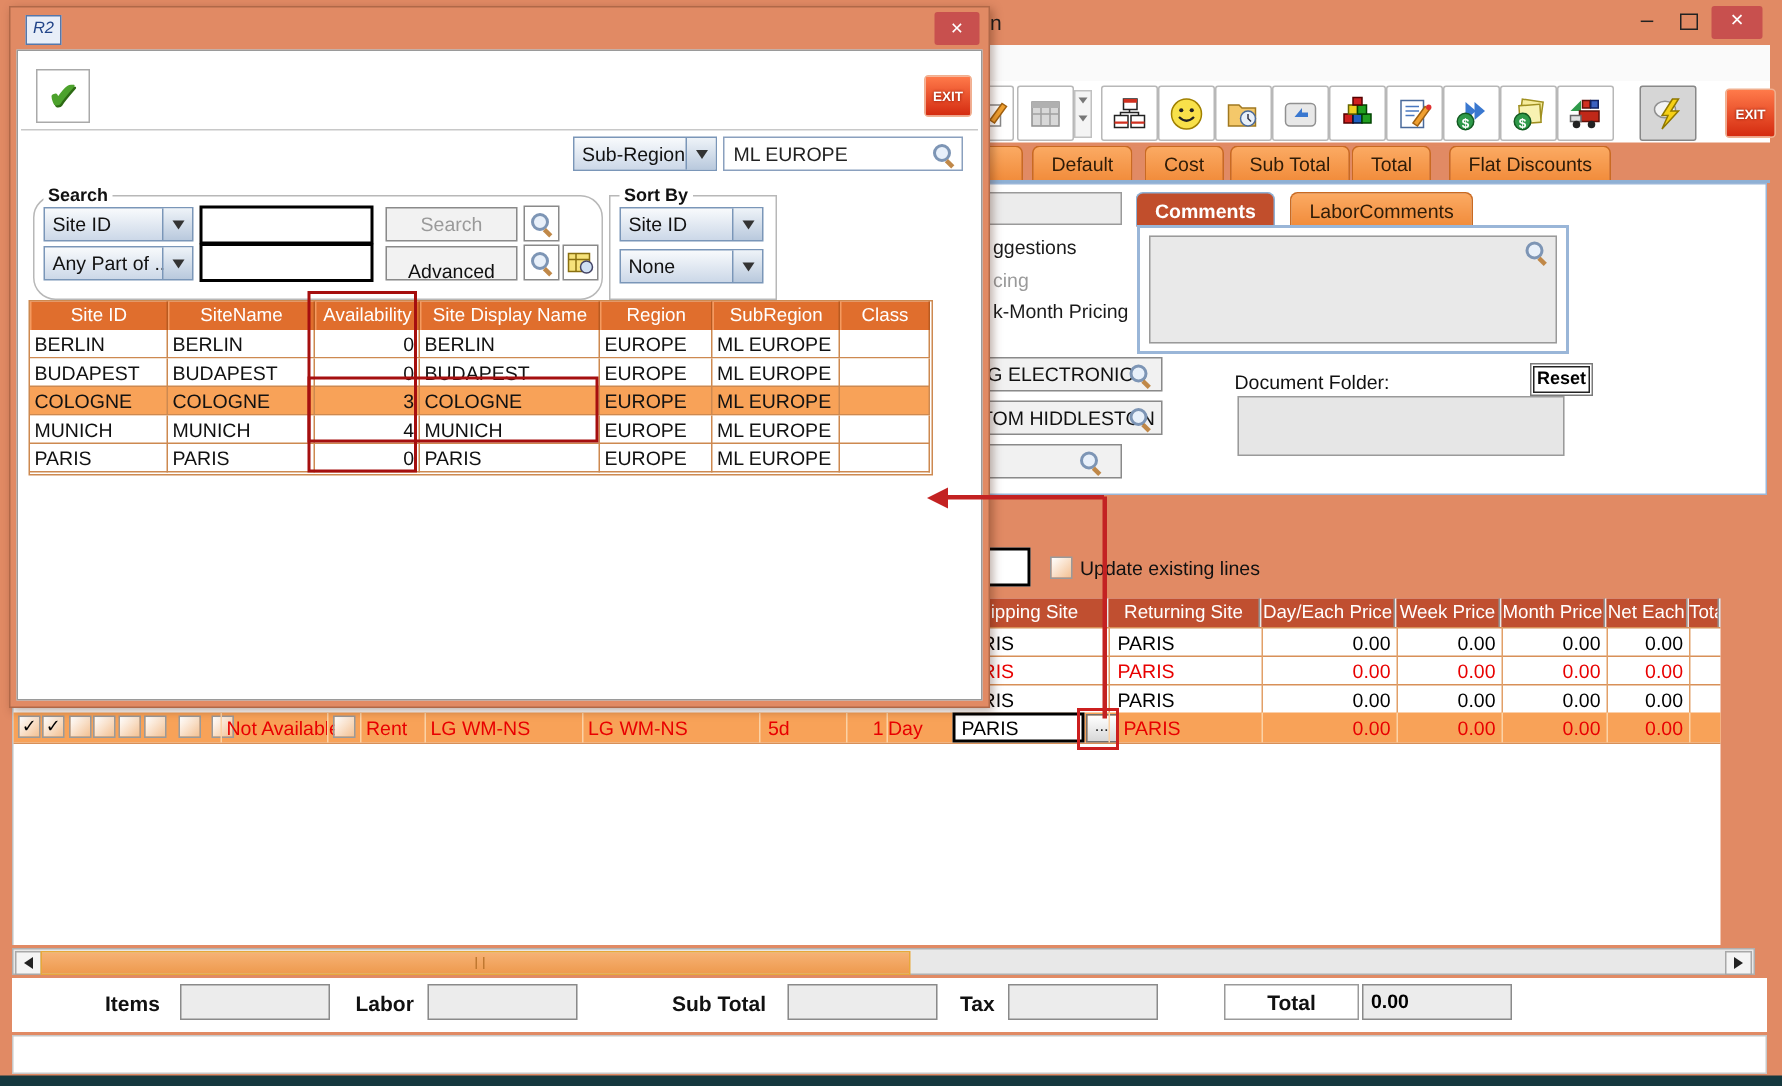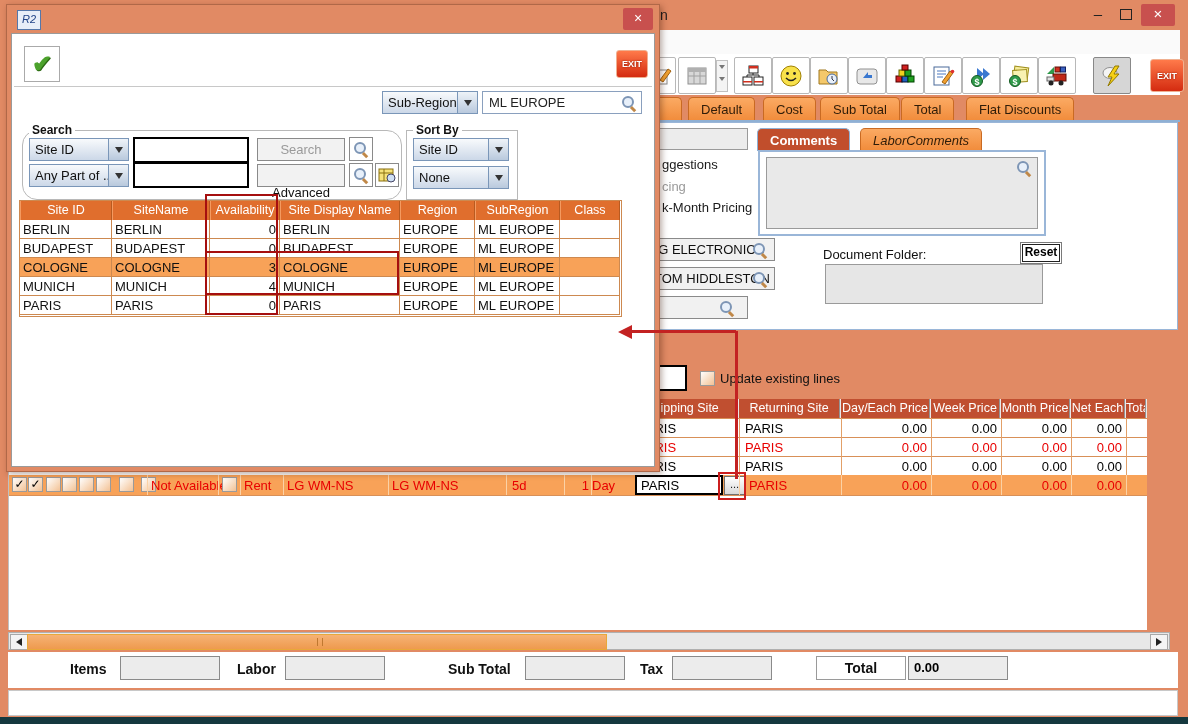--- a/index.html
+++ b/index.html
@@ -24,21 +24,21 @@
   .tab{position:absolute;top:2px;height:24px;background:linear-gradient(#fbaa63,#f18b3a);border:1px solid #c96a22;border-bottom:none;border-radius:5px 5px 0 0;color:#2f1c08;font-size:13px;padding:4px 12px 0 12px;box-sizing:border-box;}
   .tabline{left:8px;top:120px;width:1172px;height:2px;background:#8fb0d4;}
 
   
   .panel{left:8px;top:122px;width:1170px;height:208px;background:#fff;border:1px solid #9ab6d8;box-sizing:border-box;}
   .gray-input{background:#ececec;border:1px solid #9a9a9a;box-sizing:border-box;}
   .frag{font-size:13px;color:#1a1a1a;}
   .frag.dim{color:#9a9a9a;}
   .ctab{position:absolute;height:23px;border:1px solid #c96a22;border-bottom:none;border-radius:5px 5px 0 0;font-size:13px;padding:4px 12px 0 12px;box-sizing:border-box;}
   .ctab.active{background:#c14e2c;color:#fff;font-weight:bold;border-color:#8fb0d4;}
-  .ctab.inactive{background:linear-gradient(#fbaa63,#f18b3a);color:#2f1c08;font-style:italic;}
+  .ctab.inactive{background:linear-gradient(#fbaa63,#f18b3a);color:#2f1c08;}
   .comment-outer{border:2px solid #9ab6d8;background:#fff;}
   .comment-area{background:#e9e9e9;border:1px solid #9a9a9a;}
   .sfield{background:#f1f1f1;border:1px solid #8a8a8a;font-size:13px;color:#111;box-sizing:border-box;padding:3px 4px;}
   .resetbtn{background:#fff;border:1px solid #7a7a7a;outline:1px solid #222;outline-offset:-3px;font-size:12px;font-weight:bold;text-align:center;line-height:18px;}
 
   
   .mag{position:absolute;width:16px;height:16px;}
   .mag::before{content:"";position:absolute;left:1px;top:1px;width:8px;height:8px;border:2px solid #7d95b5;border-radius:50%;background:#e8f0fa;}
   .mag::after{content:"";position:absolute;left:10.5px;top:10.5px;width:6px;height:3px;background:#c08848;transform:rotate(45deg);transform-origin:0 0;}
 
@@ -409,21 +409,21 @@
             </div></div>
         <div class="black-input abs" style="left:110px;top:6px;width:116px;height:26px;"></div>
         <div class="sbtn" style="left:234px;top:7px;width:88px;height:23px;color:#9a9a9a;padding-top:3px;">Search</div>
         <div class="iconbtn" style="left:326px;top:6px;width:24px;height:24px;">
             <div class="mag" style="left:3px;top:3px;"></div>
           </div>
         <div class="dd" style="left:6px;top:33px;width:100px;height:23px;"><span>Any Part of ...</span><div class="arr">
               <div class="dtri"></div>
             </div></div>
         <div class="black-input abs" style="left:110px;top:31px;width:116px;height:26px;"></div>
-        <div class="sbtn" style="left:234px;top:33px;width:88px;height:23px;color:#111;padding-top:20px;">Advanced</div>
+        <div class="sbtn" style="left:234px;top:33px;width:88px;height:23px;color:#111;padding-top:8px;">Advanced</div>
         <div class="iconbtn" style="left:326px;top:32px;width:24px;height:24px;">
             <div class="mag" style="left:3px;top:3px;"></div>
           </div>
         <div class="iconbtn" style="left:352px;top:32px;width:24px;height:24px;background:#fff;">
           <svg width="20" height="20" viewBox="0 0 20 20" style="margin:1px;">
               <rect x="2" y="4" width="14" height="12" fill="#f6e27a" stroke="#8a7010"></rect>
               <line x1="2" y1="8" x2="16" y2="8" stroke="#8a7010"></line>
               <line x1="7" y1="4" x2="7" y2="16" stroke="#8a7010"></line>
               <circle cx="14" cy="13" r="4" fill="#cfe0f4" stroke="#446"></circle>
             </svg>

